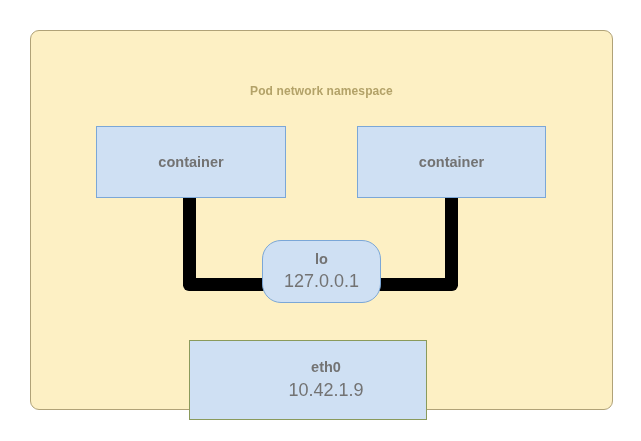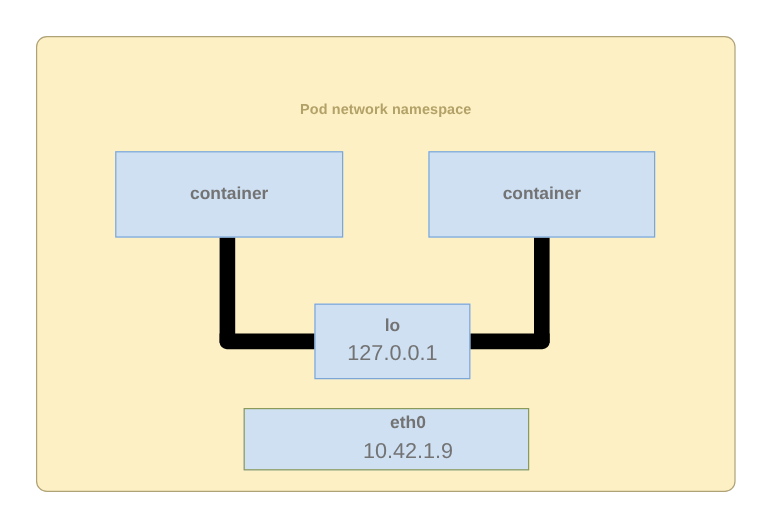--- a/index.html
+++ b/index.html
@@ -122,32 +122,33 @@
   .node-container-right {
     left: 357px;
     top: 126px;
     width: 189px;
     height: 72px;
   }
 
   
   .node-lo {
     left: 262px;
-    top: 253px;
-    width: 130px;
+    top: 240px;
+    width: 119px;
     height: 63px;
     z-index: 5;
+    border-radius: 19px;
   }
 
   
   .node-eth0 {
-    left: 203px;
+    left: 189px;
     top: 340px;
     width: 238px;
-    height: 52px;
+    height: 80px;
     border: 1.5px solid #8a9a5b;
     z-index: 6;
     padding-left: 36px;
   }
 </style>
 </head>
 <body>
 
 <div id="canvas">
 

